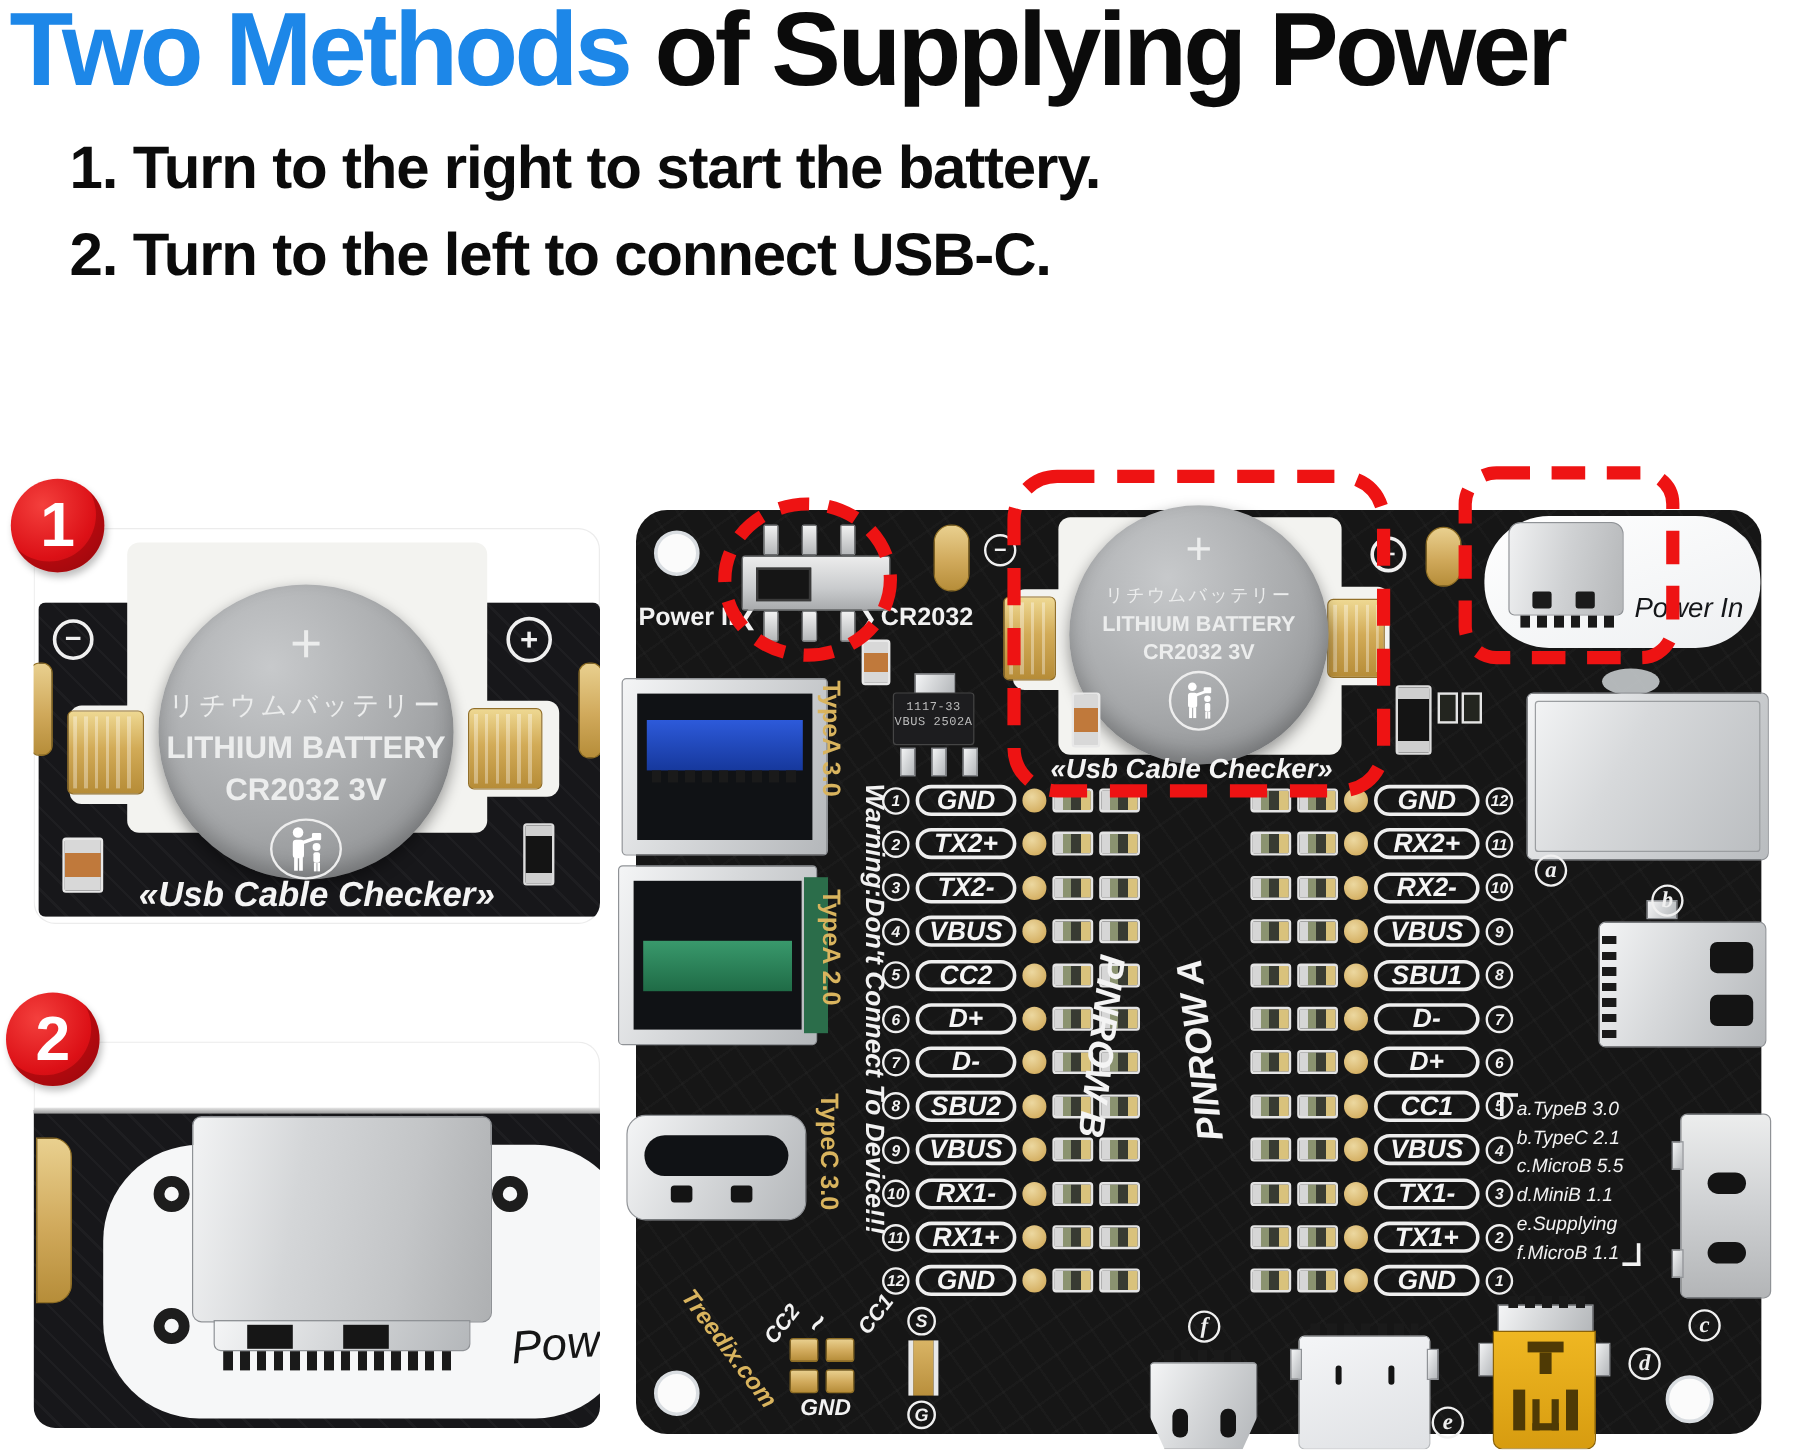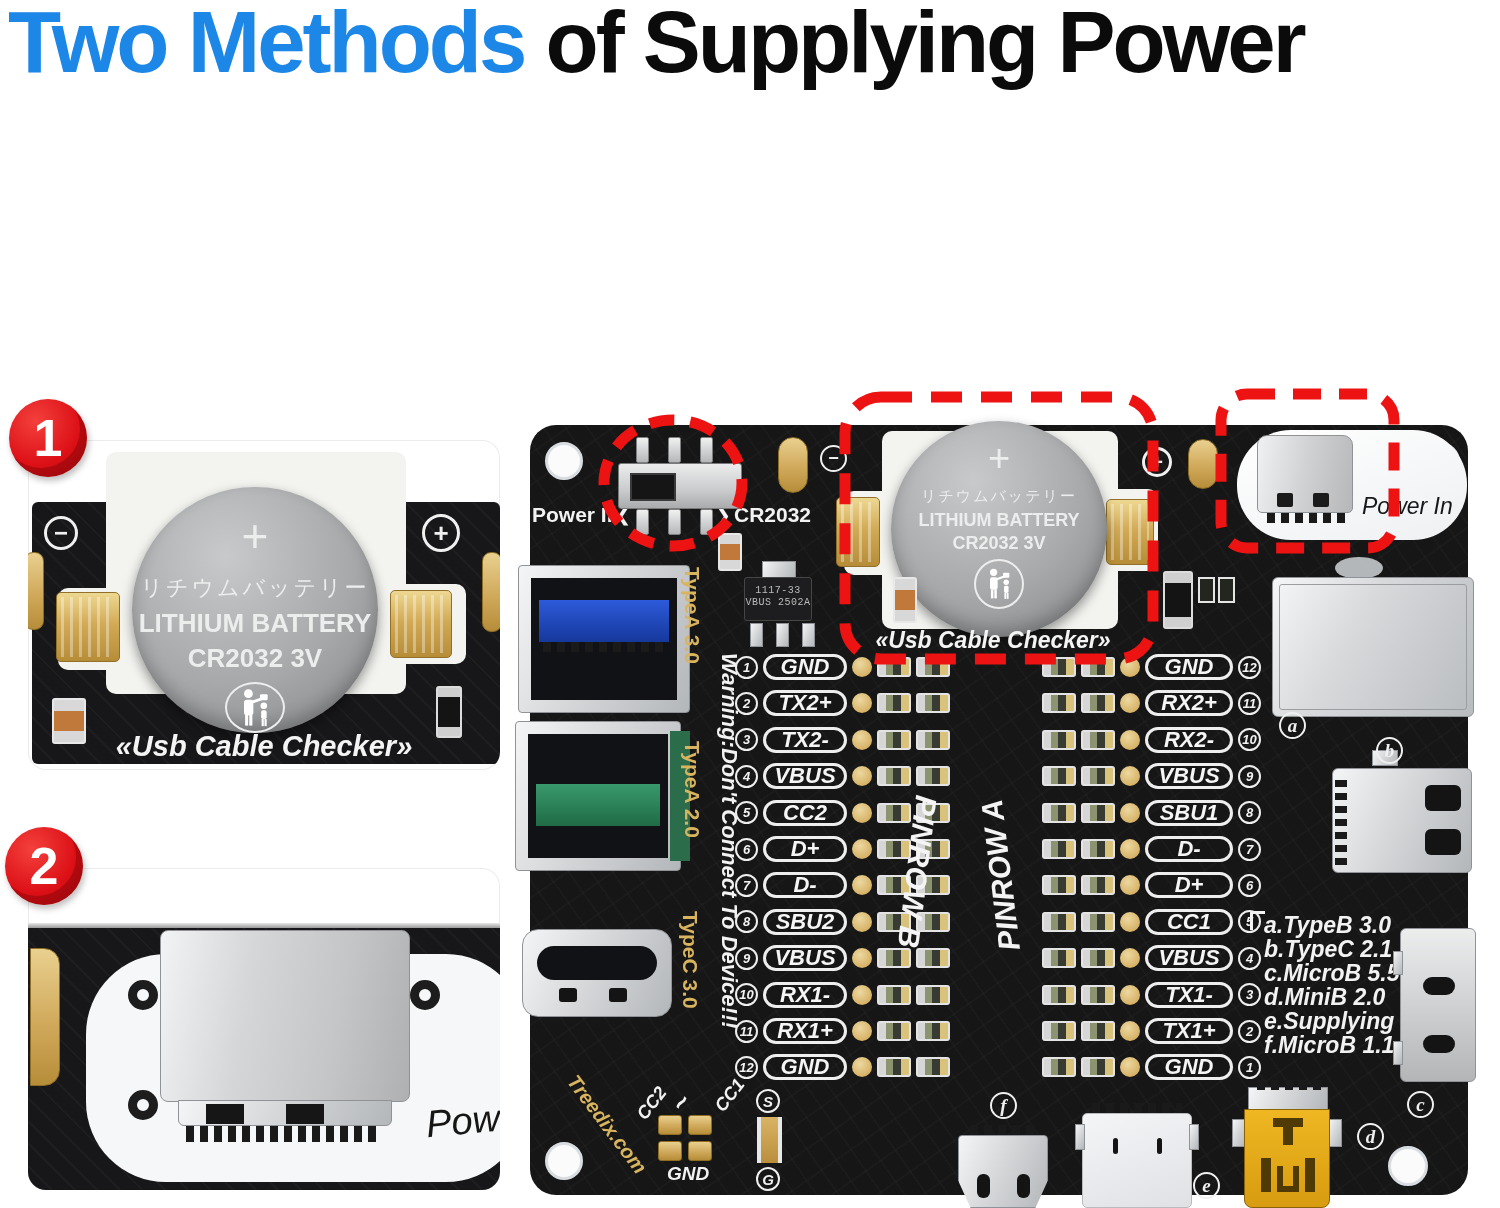--- a/index.html
+++ b/index.html
@@ -100,21 +100,21 @@
            font-size:22px; font-weight:800; font-style:italic; display:flex; align-items:center; justify-content:center;
            padding:0 6px; flex:none; letter-spacing:0; }
   .rowa .ppill { min-width:88px; }
   .ppad { width:20px; height:20px; border-radius:50%; background:radial-gradient(circle at 40% 35%, #ecd8a0, #cda24e); flex:none; }
   .pled { width:34px; height:20px; border:2px solid #e4e4e4; border-radius:3px; flex:none;
           background:linear-gradient(90deg,#d6d6d6 0 22%, #8b9370 22% 46%, #383b32 46% 72%, #d9c27c 72%); }
 
   .pinrow-t { font-style:italic; font-weight:800; font-size:30px; color:#f4f4f4; text-align:center; width:150px; white-space:nowrap; }
 
   .legend { left:732px; top:486px; }
-  .legend-line { font-size:23px; font-style:italic; font-weight:700; color:#f2f2f2; line-height:24px; white-space:nowrap; }
+  .legend-line { font-size:16px; font-style:italic; font-weight:400; color:#f2f2f2; line-height:24px; white-space:nowrap; }
   .legend { padding:2px 0 0 2px; }
   .legend:before { content:""; position:absolute; left:-12px; top:0; width:12px; height:16px; border-left:3px solid #f2f2f2; border-top:3px solid #f2f2f2; }
   .legend:after  { content:""; position:absolute; right:-14px; bottom:2px; width:12px; height:16px; border-right:3px solid #f2f2f2; border-bottom:3px solid #f2f2f2; }
 
   .tag { border:2.5px solid #f0f0f0; border-radius:50%; color:#f0f0f0; display:flex; align-items:center; justify-content:center;
          font-family:"Liberation Serif", serif; font-style:italic; font-weight:700; font-size:19px; width:27px; height:27px; }
 
   
   .slot { position:absolute; background:#141414; border-radius:8px; }
   .comb { background:repeating-linear-gradient(90deg,#1a1a1a 0 8px, transparent 8px 14px); }
@@ -128,20 +128,25 @@
 
   .regtxt { color:#bcbcbc; font-size:10px; line-height:12px; text-align:center; letter-spacing:.5px; font-family:"Liberation Mono", monospace; }
 </style>
 </head>
 <body>
 
 <div class="canvas">
 
   <div class="abs title"><span class="hl">Two Methods</span><span> of Supplying Power</span></div>
 
+  <div class="abs instructions">
+
+  <div class="instr">1. Turn to the right to start the battery.</div>
+      <div class="instr">2. Turn to the left to connect USB-C.</div>
+    </div>
 
   <div class="abs panel" id="panel1">
     <div class="abs pcbdark" id="p1strip"></div>
     <div class="abs goldpad" style="left:-4px;top:112px;width:20px;height:78px;"></div>
     <div class="abs goldpad" style="left:454px;top:112px;width:20px;height:80px;"></div>
     <div class="abs ring" style="left:16px;top:76px;width:34px;height:34px;font-size:24px;">−</div>
     <div class="abs ring" style="left:394px;top:74px;width:38px;height:38px;font-size:26px;">+</div>
     <div class="abs holder" style="left:78px;top:12px;width:300px;height:242px;"></div>
     <div class="abs holder" style="left:30px;top:148px;width:90px;height:82px;"></div>
     <div class="abs holder" style="left:350px;top:144px;width:88px;height:80px;"></div>
@@ -485,21 +490,21 @@
       </div>
 
     <div class="abs pinrow-t" style="left:312px;top:428px;transform:rotate(97deg);">PINROW B</div>
     <div class="abs pinrow-t" style="left:396px;top:434px;transform:rotate(-97deg);">PINROW A</div>
 
     <div class="abs legend">
 
     <div class="legend-line">a.TypeB 3.0</div>
         <div class="legend-line">b.TypeC 2.1</div>
         <div class="legend-line">c.MicroB 5.5</div>
-        <div class="legend-line">d.MiniB 2.0</div>
+        <div class="legend-line">d.MiniB 1.1</div>
         <div class="legend-line">e.Supplying</div>
         <div class="legend-line">f.MicroB 1.1</div>
       </div>
 
     <div class="abs" style="left:805px;top:132px;width:48px;height:22px;background:#cfd3d6;border-radius:50%;opacity:.85;"></div>
     <div class="abs metal" style="left:742px;top:152px;width:202px;height:140px;border-radius:6px;background:linear-gradient(120deg,#f5f6f7,#d7d9db 40%,#b9bcbf);">
       <div class="abs" style="inset:6px;border:1px solid #9b9ea1;border-radius:3px;"></div>
     </div>
     <div class="abs metal" style="left:802px;top:343px;width:140px;height:105px;border-radius:6px;">
       <div class="abs comb" style="left:2px;top:8px;width:12px;height:88px;background:repeating-linear-gradient(0deg,#1a1a1a 0 7px, transparent 7px 13px);"></div>

